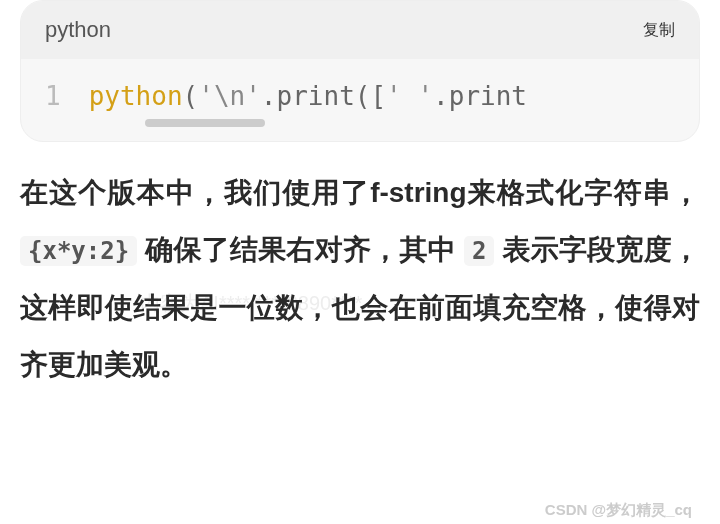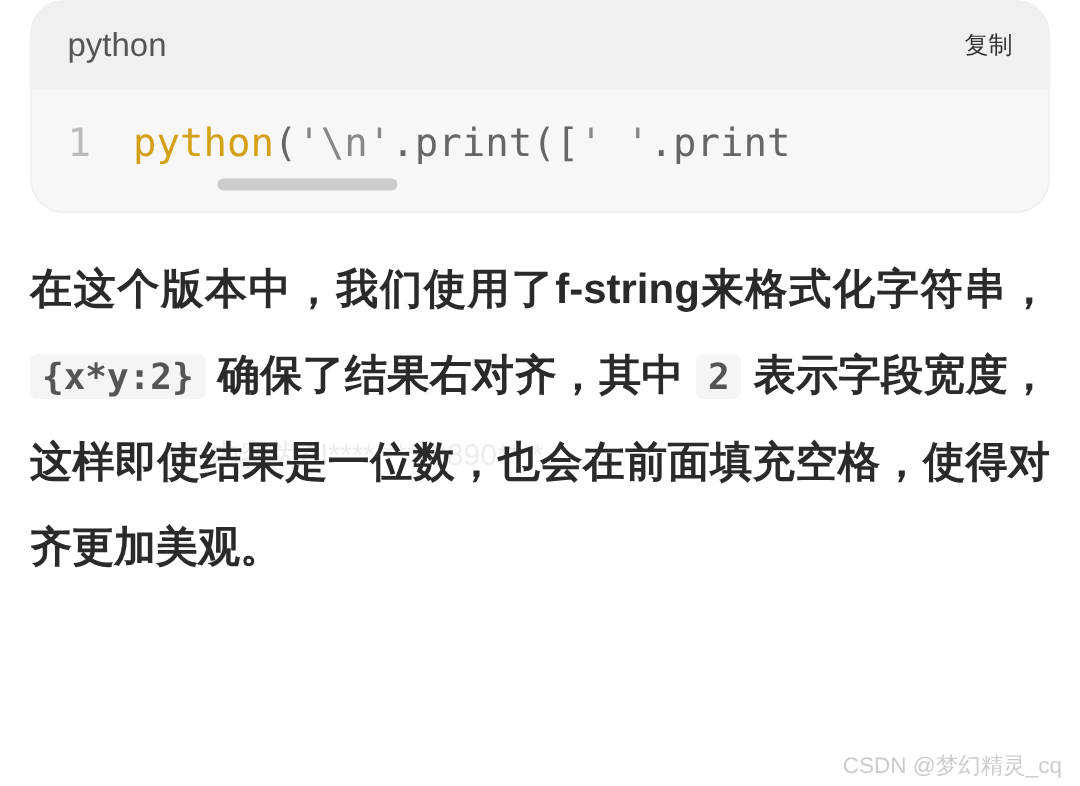--- a/index.html
+++ b/index.html
@@ -105,23 +105,24 @@
       position: absolute;
       top: 290px;
       left: 140px;
       color: #ededed;
       font-size: 20px;
       z-index: 0;
     }
     .attribution {
       position: absolute;
       bottom: 4px;
-      right: 12px;
+      right: 28px;
       color: #ccc;
       font-size: 15px;
+      font-weight: bold;
     }
   </style>
 </head>
 <body>
 
 <div class="watermark-top">
   <span>内容为**** 0****</span><br>
   <span>133****</span>
 </div>
 

